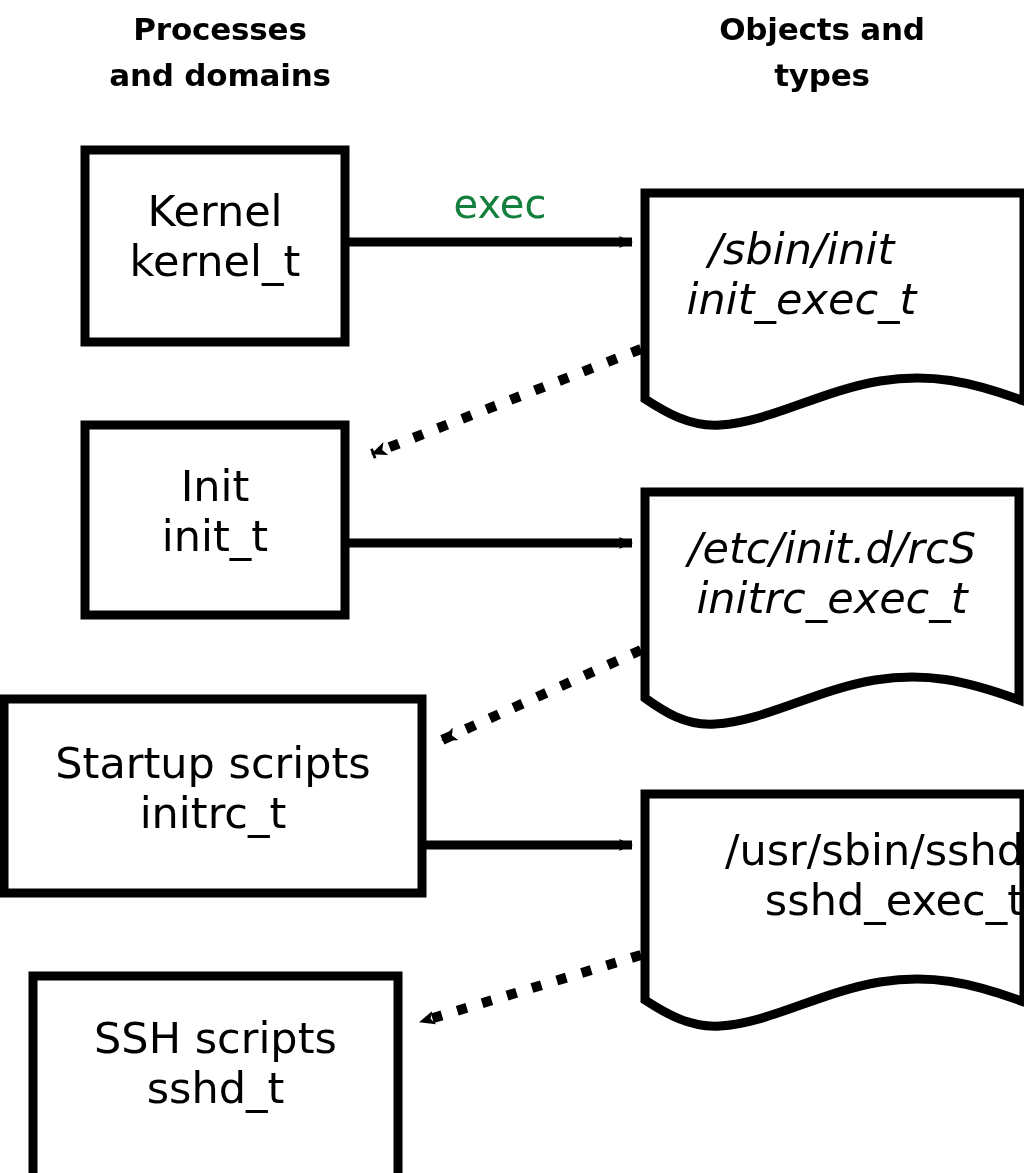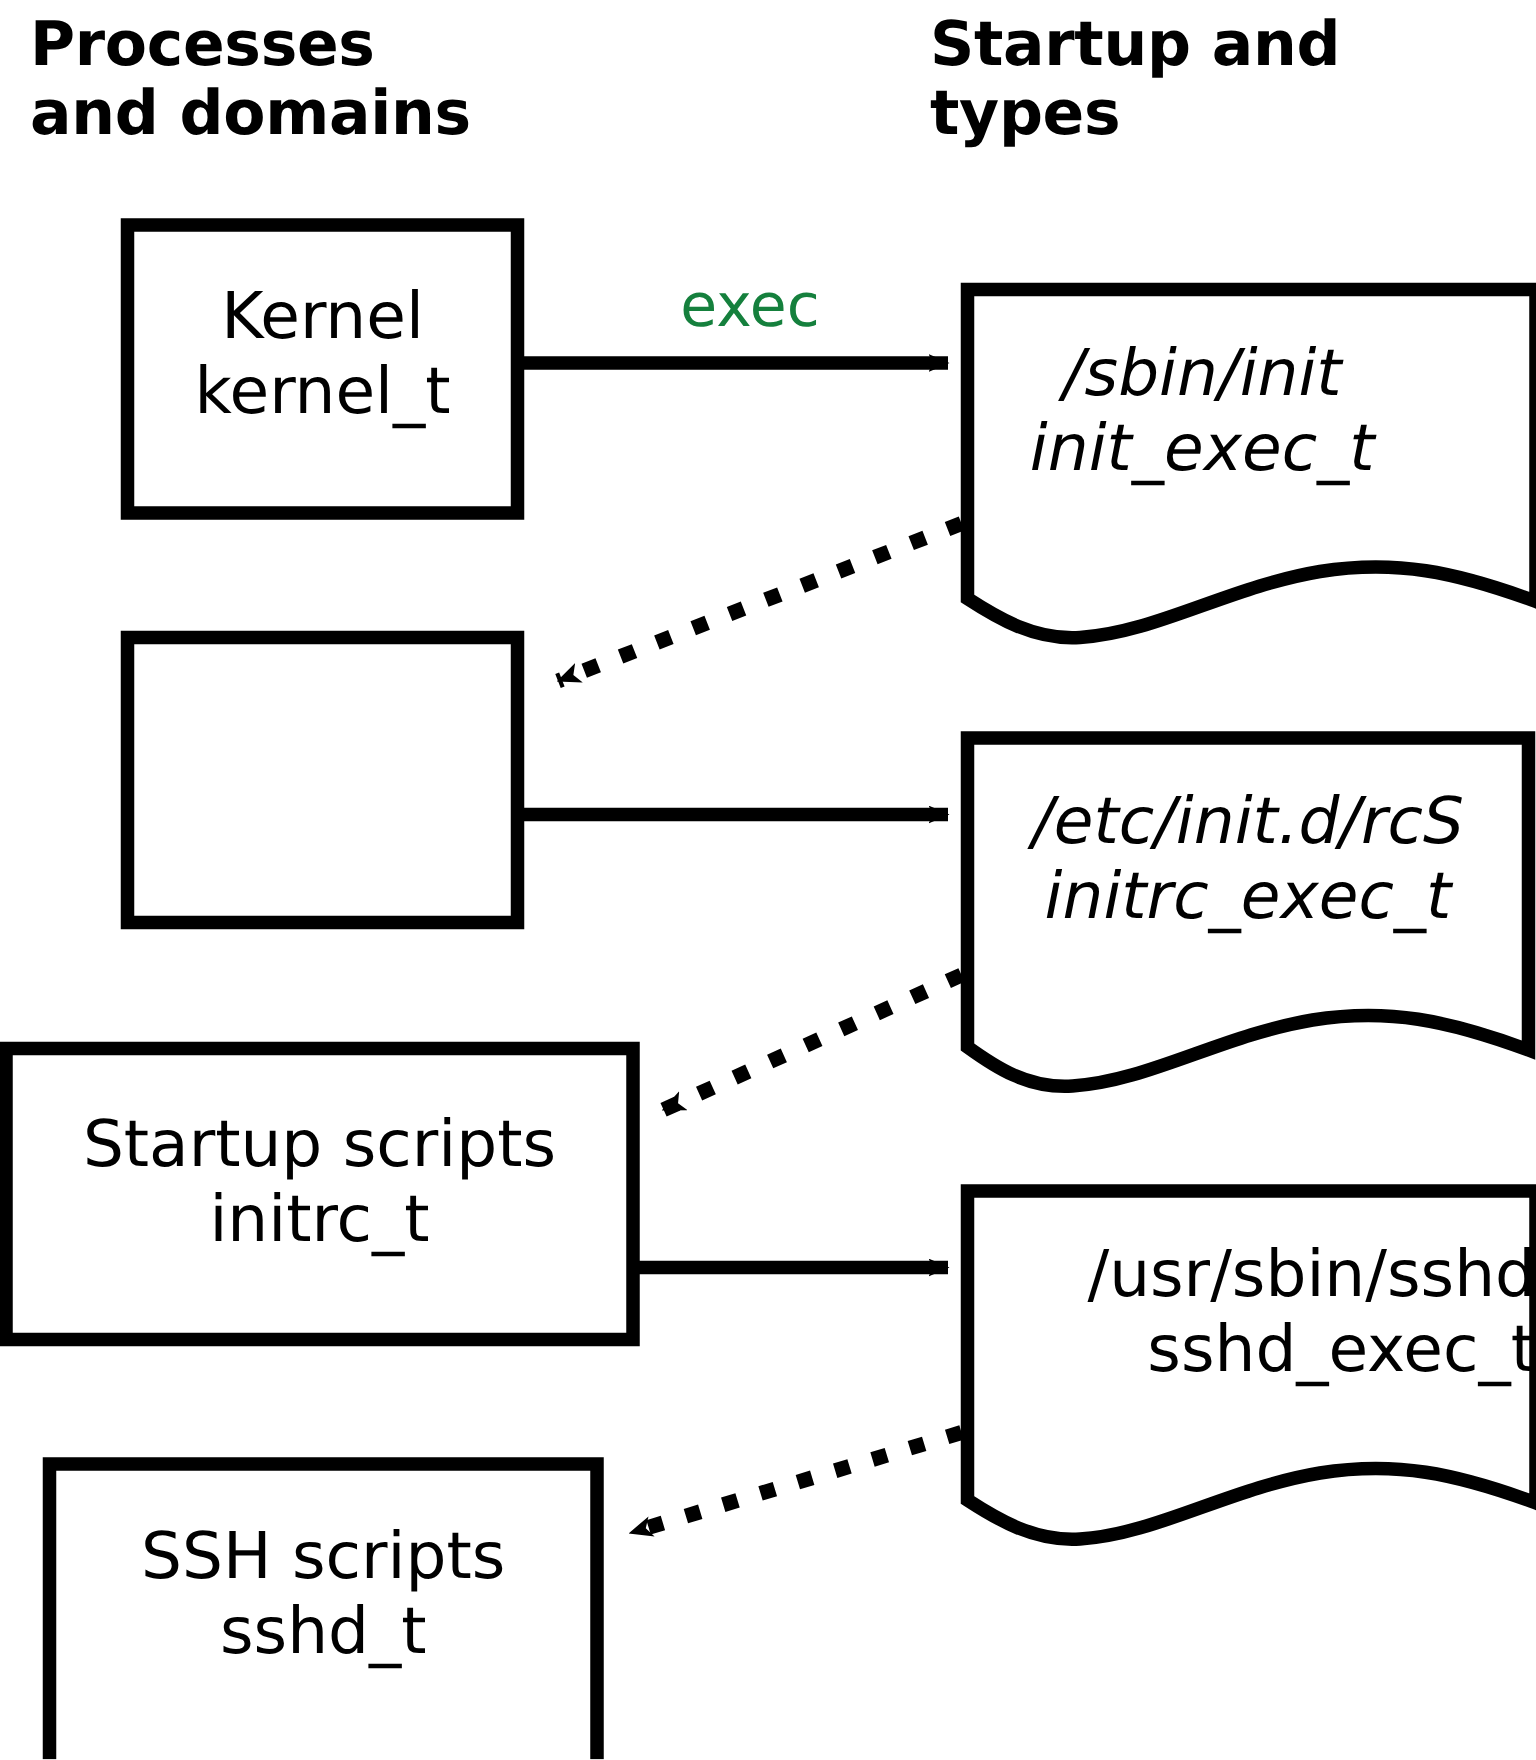--- a/index.html
+++ b/index.html
@@ -19,24 +19,24 @@
   svg.layer {
     position: absolute;
     left: 0;
     top: 0;
     width: 1024px;
     height: 1173px;
   }
   .col-header {
     position: absolute;
     font-weight: bold;
-    font-size: 41px;
+    font-size: 31px;
     line-height: 46px;
     color: #000000;
-    text-align: left;
+    text-align: center;
     white-space: pre-line;
     letter-spacing: -0.2px;
   }
   #header-left  { left: 20px;  top: 6px;  width: 400px; }
   #header-right { left: 620px; top: 6px;  width: 404px; }
 
   .node-label {
     position: absolute;
     color: #000000;
     font-size: 43px;
@@ -54,21 +54,21 @@
   }
 </style>
 </head>
 <body>
 
 <div id="canvas">
 
   <div class="col-header" id="header-left">Processes
 and domains</div>
 
-  <div class="col-header" id="header-right">Startup and
+  <div class="col-header" id="header-right">Objects and
 types</div>
 
   <svg class="layer" viewBox="0 0 1024 1173" xmlns="http://www.w3.org/2000/svg">
 
     <defs>
       <marker id="arrowSolid" markerWidth="14" markerHeight="12" refX="13" refY="6" orient="auto" markerUnits="userSpaceOnUse">
         <path d="M0,0 L14,6 L0,12 L3,6 Z" fill="#000000"></path>
       </marker>
       <marker id="arrowDotted" markerWidth="16" markerHeight="14" refX="15" refY="7" orient="auto" markerUnits="userSpaceOnUse">
         <path d="M0,0 L16,7 L0,14 L4,7 Z" fill="#000000"></path>
@@ -107,20 +107,22 @@
     <line x1="641" y1="349" x2="372" y2="454" stroke="#000000" stroke-width="10" stroke-dasharray="10 16" stroke-linecap="butt" marker-end="url(#arrowDotted)"></line>
 
     <line x1="641" y1="650" x2="442" y2="740" stroke="#000000" stroke-width="10" stroke-dasharray="10 16" stroke-linecap="butt" marker-end="url(#arrowDotted)"></line>
 
     <line x1="641" y1="955" x2="420" y2="1022" stroke="#000000" stroke-width="10" stroke-dasharray="10 16" stroke-linecap="butt" marker-end="url(#arrowDotted)"></line>
   </svg>
 
   <div class="node-label" style="left:85px; top:186px; width:260px;">Kernel
 kernel_t</div>
 
+  <div class="node-label" style="left:85px; top:461px; width:260px;">Init
+init_t</div>
 
   <div class="node-label" style="left:4px; top:738px; width:418px;">Startup scripts
 initrc_t</div>
 
   <div class="node-label" style="left:33px; top:1013px; width:365px;">SSH scripts
 sshd_t</div>
 
   <div class="node-label" style="left:612px; top:224px; width:379px;font-style:italic;">/sbin/init
 init_exec_t</div>
 

